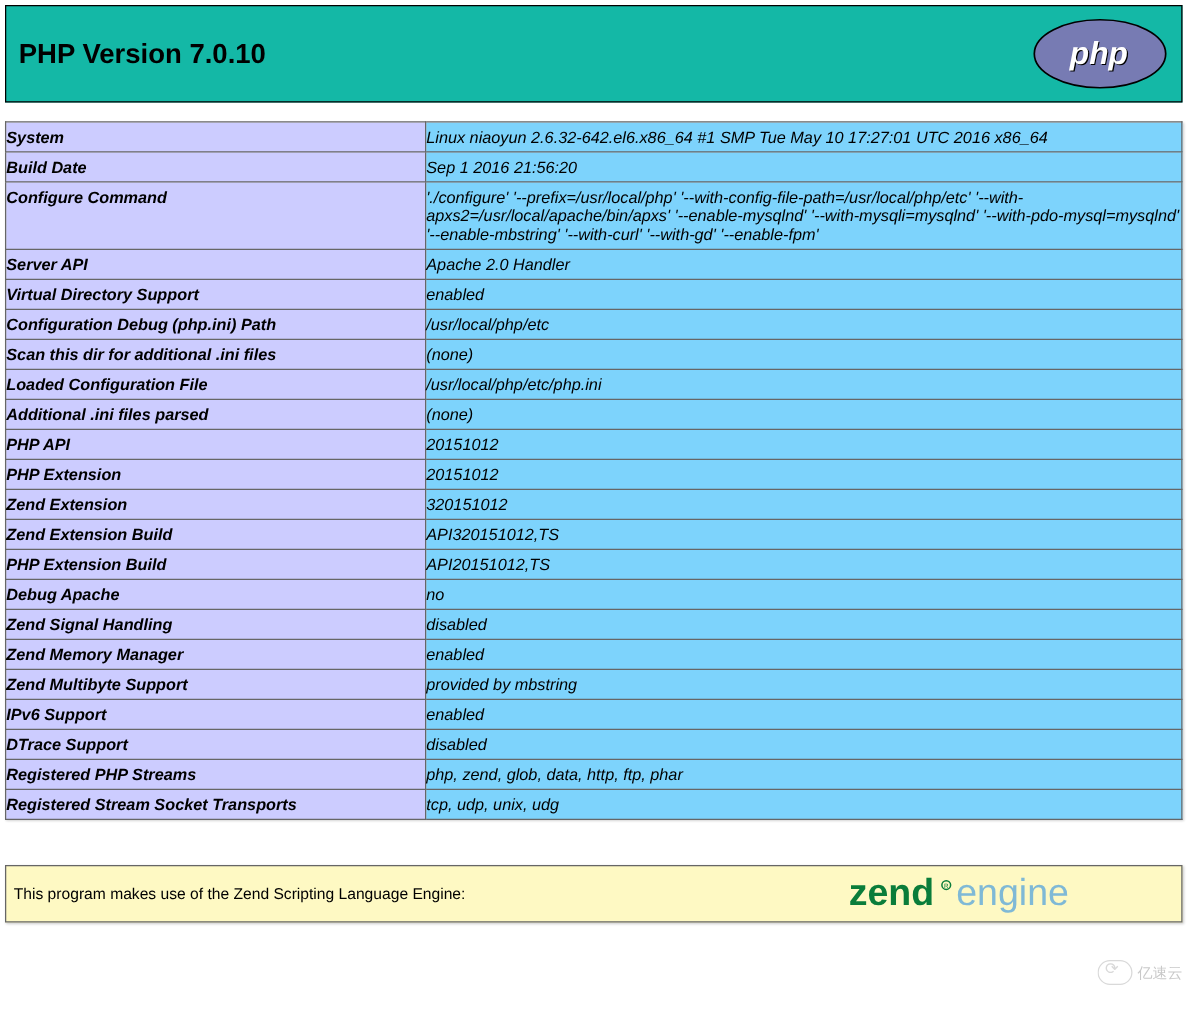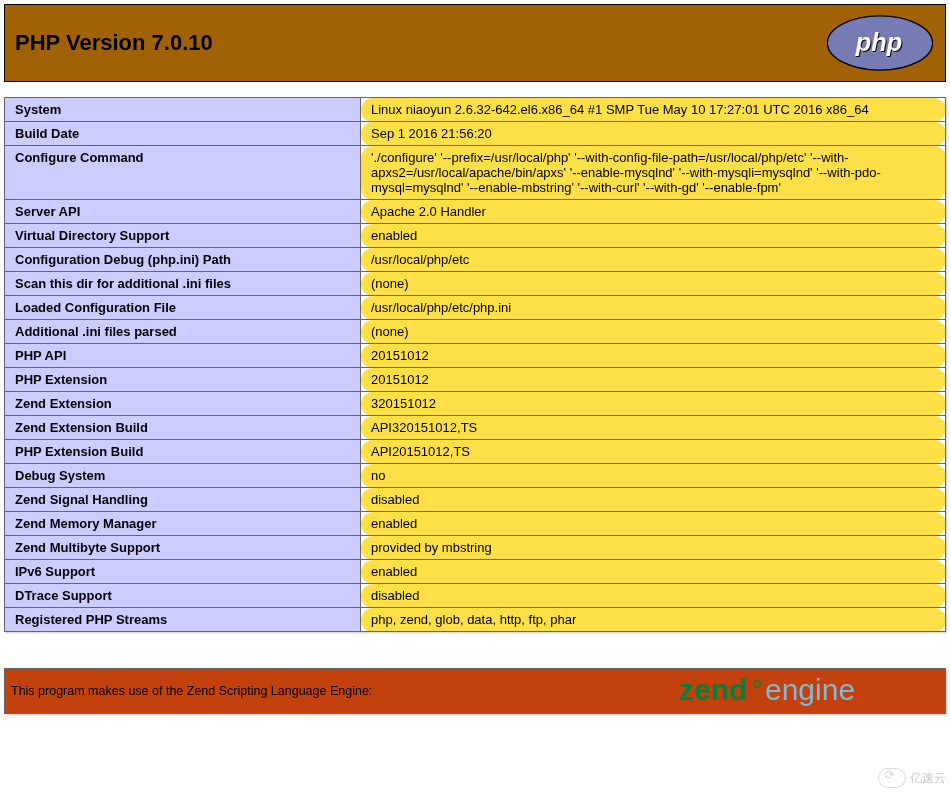--- a/index.html
+++ b/index.html
@@ -5,21 +5,21 @@
   body {
     margin: 0;
     padding: 4px;
     font-family: Arial, sans-serif;
     font-size: 13px;
     background: #ffffff;
     color: #000;
     width: 942px;
   }
   .header {
-    background: #a16207;
+    background: #14b8a6;
     border: 1px solid #000;
     padding: 8px 10px;
     margin-bottom: 15px;
     display: flex;
     justify-content: space-between;
     align-items: center;
     height: 60px;
   }
   .header h1 {
     margin: 0;
@@ -31,35 +31,35 @@
     height: 58px;
   }
   .info-table {
     width: 100%;
     border-collapse: collapse;
     margin-bottom: 12px;
     box-shadow: 1px 1px 2px rgba(0,0,0,0.2);
   }
   .info-table td {
     border: 1px solid #666;
-    padding: 4px 10px;
+    padding: 4px 0;
     vertical-align: top;
+    font-style: italic;
   }
   .info-table td.key {
     background: #ccccff;
     font-weight: bold;
     width: 335px;
   }
   .info-table td.val {
-    background: #fde047;
-    border-radius: 12px;
+    background: #7dd3fc;
   }
   .footer-box {
     border: 1px solid #666;
-    background: #c2410c;
+    background: #fef9c3;
     padding: 4px 6px;
     display: flex;
     justify-content: space-between;
     align-items: center;
     box-shadow: 1px 1px 2px rgba(0,0,0,0.2);
     margin-top: 36px;
   }
   .footer-text {
     font-size: 12.5px;
     line-height: 1.35;
@@ -159,21 +159,21 @@
       </tr>
       <tr>
         <td class="key">Zend Extension Build</td>
         <td class="val">API320151012,TS</td>
       </tr>
       <tr>
         <td class="key">PHP Extension Build</td>
         <td class="val">API20151012,TS</td>
       </tr>
       <tr>
-        <td class="key">Debug System</td>
+        <td class="key">Debug Apache</td>
         <td class="val">no</td>
       </tr>
       <tr>
         <td class="key">Zend Signal Handling</td>
         <td class="val">disabled</td>
       </tr>
       <tr>
         <td class="key">Zend Memory Manager</td>
         <td class="val">enabled</td>
       </tr>
@@ -185,20 +185,24 @@
         <td class="key">IPv6 Support</td>
         <td class="val">enabled</td>
       </tr>
       <tr>
         <td class="key">DTrace Support</td>
         <td class="val">disabled</td>
       </tr>
       <tr>
         <td class="key">Registered PHP Streams</td>
         <td class="val">php, zend, glob, data, http, ftp, phar</td>
+      </tr>
+      <tr>
+        <td class="key">Registered Stream Socket Transports</td>
+        <td class="val">tcp, udp, unix, udg</td>
       </tr>
     </tbody>
 </table>
 
 <div class="footer-box">
   <div class="footer-text">
     <span>This program makes use of the Zend Scripting Language Engine:</span><br>
   </div>
   <svg class="zend-logo" viewBox="0 0 260 36">
     <text x="0" y="27" font-family="Arial" font-size="30" font-weight="bold" fill="#0a7d3a">zend</text>

